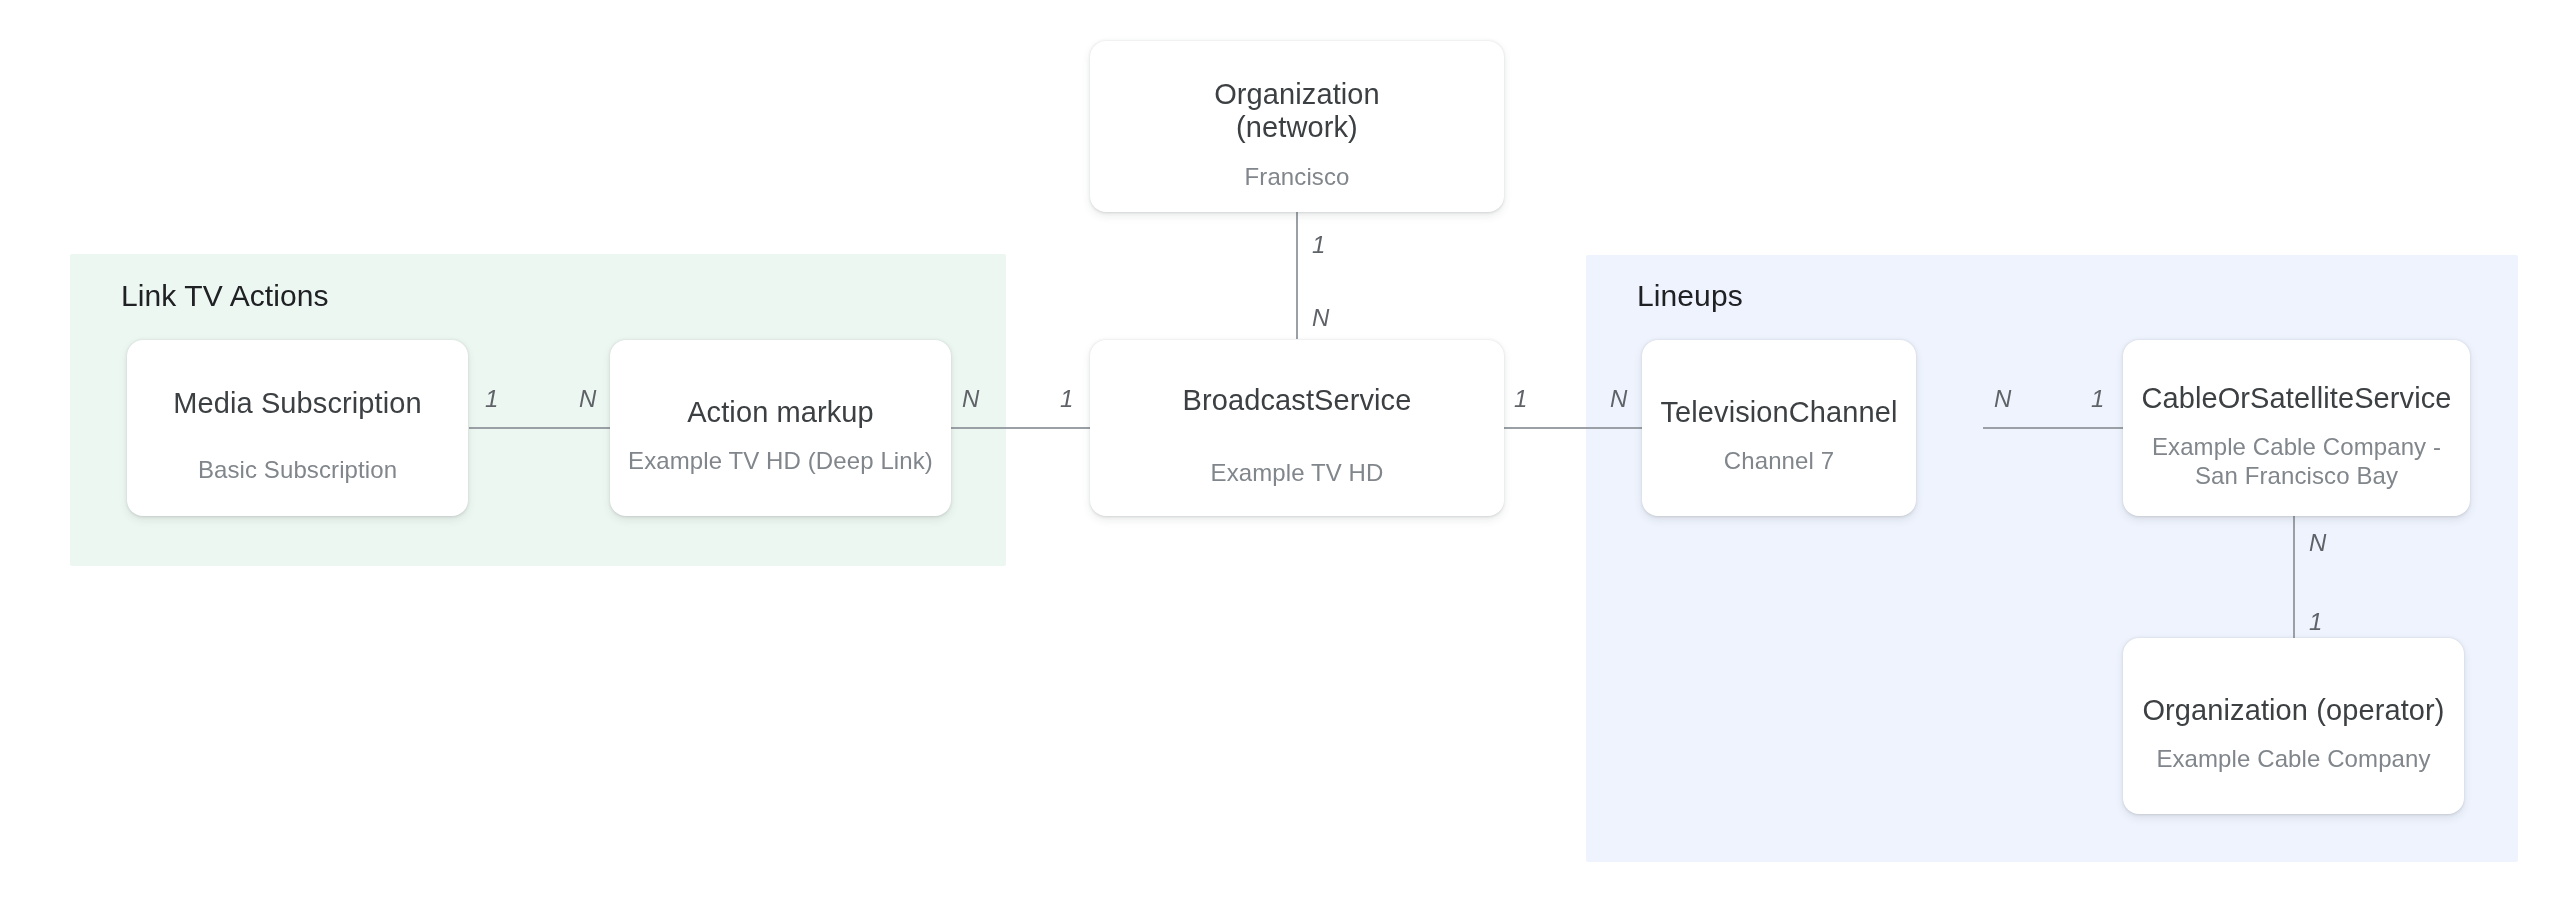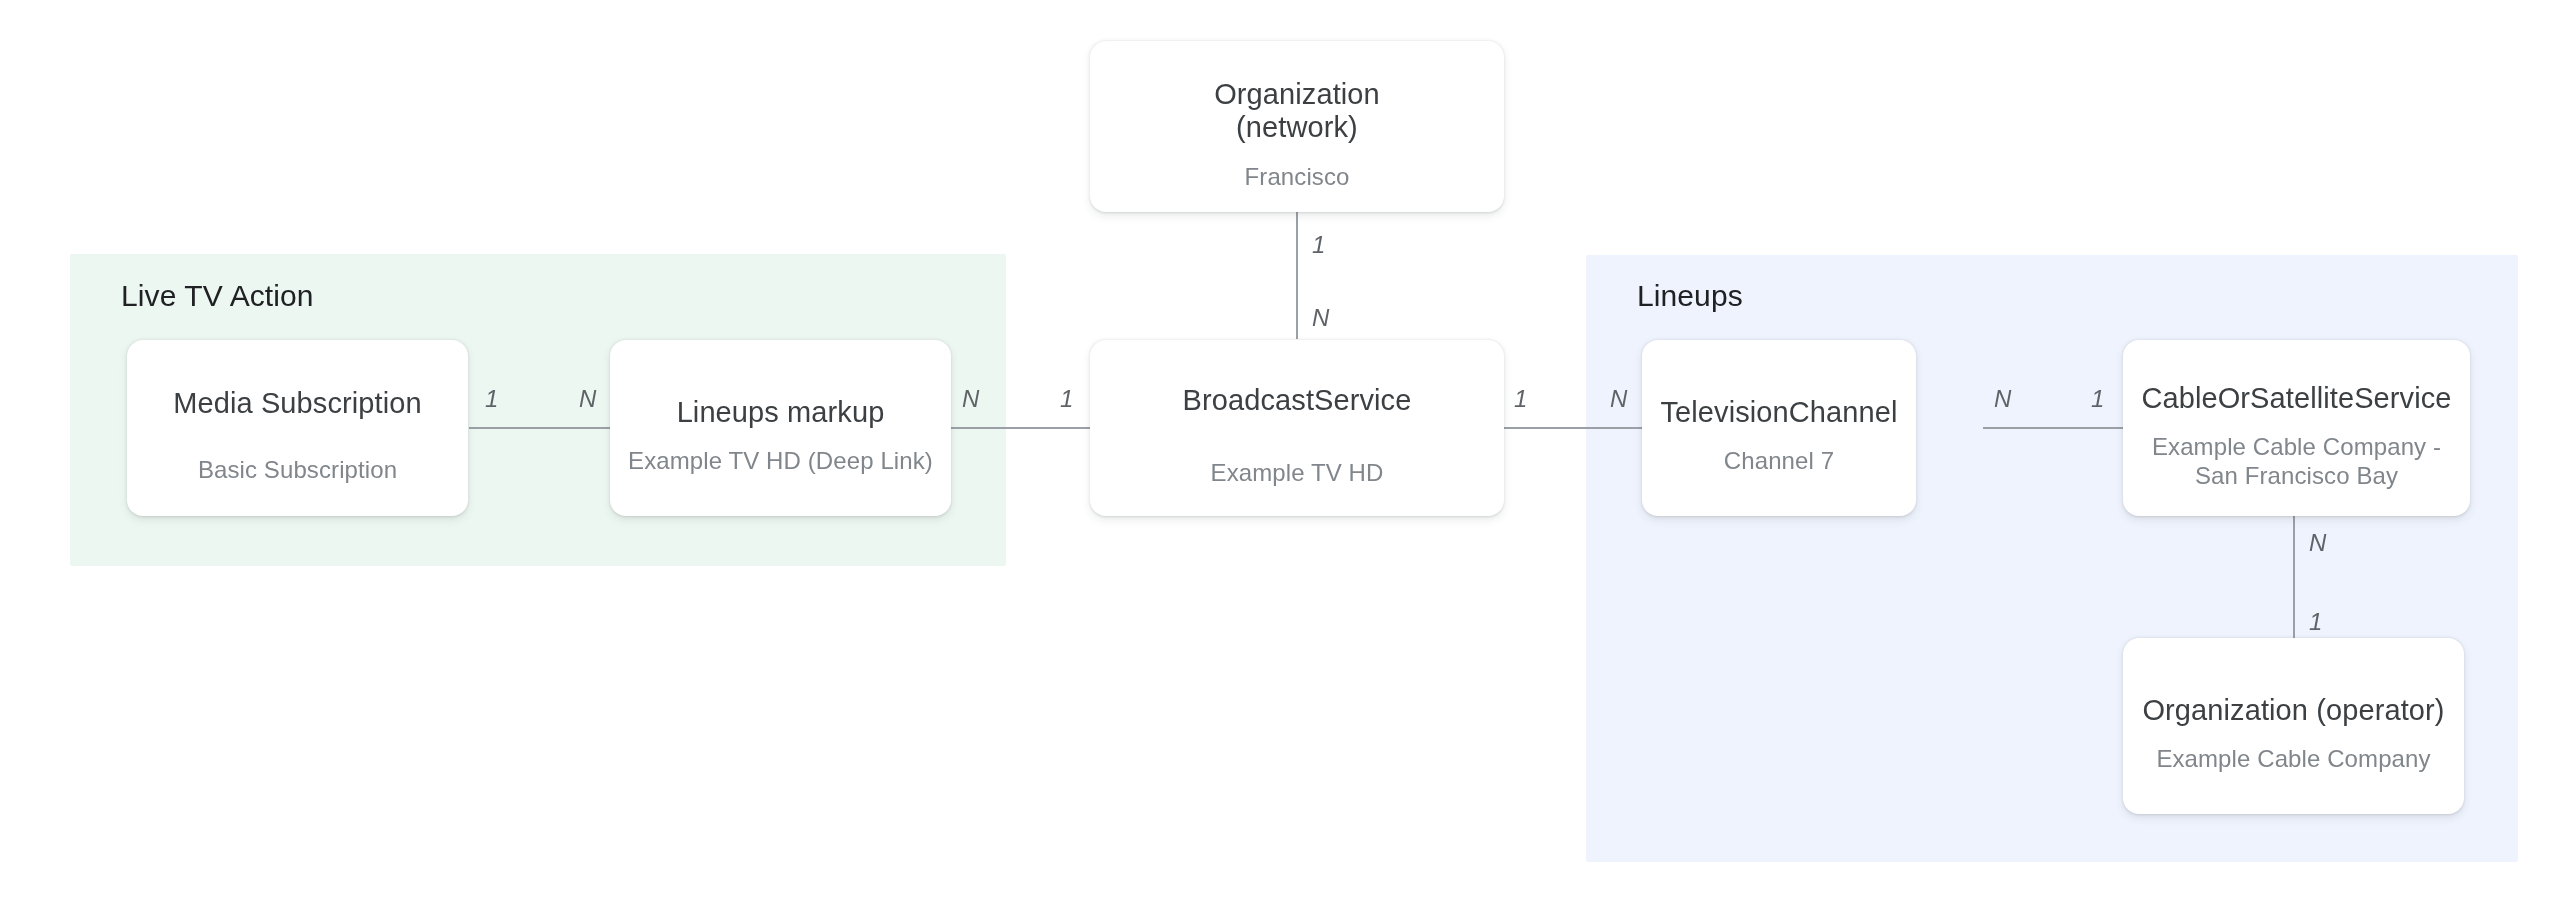--- a/index.html
+++ b/index.html
@@ -69,21 +69,21 @@
     letter-spacing:0.1px;
   }
 </style>
 </head>
 <body>
 
 <div id="canvas">
 
   <div id="groups-layer">
       <div class="group" style="left: 70px; top: 254px; width: 936px; height: 312px; background: rgb(237, 247, 241);"></div>
-      <div class="group-title" style="left: 121px; top: 279px;">Live TV Action</div>
+      <div class="group-title" style="left: 121px; top: 279px;">Link TV Actions</div>
       <div class="group" style="left: 1586px; top: 255px; width: 932px; height: 607px; background: rgb(238, 243, 253);"></div>
       <div class="group-title" style="left: 1637px; top: 279px;">Lineups</div>
     </div>
   <div id="edges-layer">
       <div class="edge v" style="left: 1296px; top: 211px; height: 128px;"></div>
       <div class="card-lbl" style="left: 1312px; top: 233px;">1</div>
       <div class="card-lbl" style="left: 1312px; top: 306px;">N</div>
       <div class="edge h" style="left: 469px; top: 427px; width: 141px;"></div>
       <div class="card-lbl" style="left: 485px; top: 387px;">1</div>
       <div class="card-lbl" style="left: 579px; top: 387px;">N</div>
@@ -104,21 +104,21 @@
       <div class="node" style="left: 1090px; top: 41px; width: 414px; height: 171px;">
         <div class="node-title">Organization
 (network)</div>
         <div class="node-sub">Francisco</div>
       </div>
       <div class="node" style="left: 127px; top: 340px; width: 341px; height: 176px; gap: 17px;">
         <div class="node-title">Media Subscription</div>
         <div class="node-sub">Basic Subscription</div>
       </div>
       <div class="node" style="left: 610px; top: 340px; width: 341px; height: 176px;">
-        <div class="node-title">Lineups markup</div>
+        <div class="node-title">Action markup</div>
         <div class="node-sub">Example TV HD (Deep Link)</div>
       </div>
       <div class="node" style="left: 1090px; top: 340px; width: 414px; height: 176px; gap: 24px;">
         <div class="node-title">BroadcastService</div>
         <div class="node-sub">Example TV HD</div>
       </div>
       <div class="node" style="left: 1642px; top: 340px; width: 274px; height: 176px;">
         <div class="node-title">TelevisionChannel</div>
         <div class="node-sub">Channel 7</div>
       </div>

